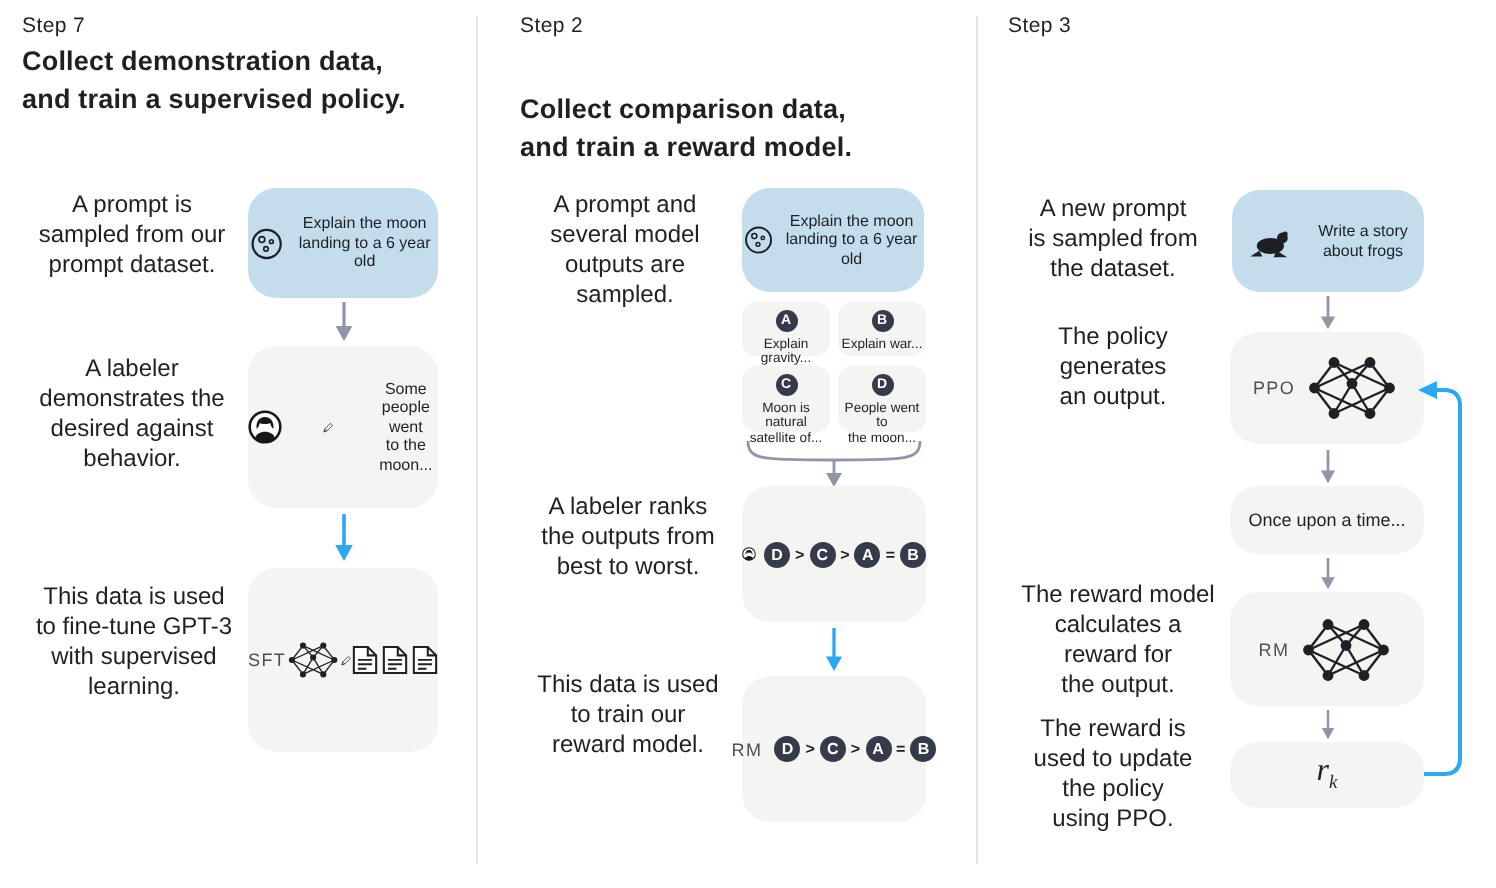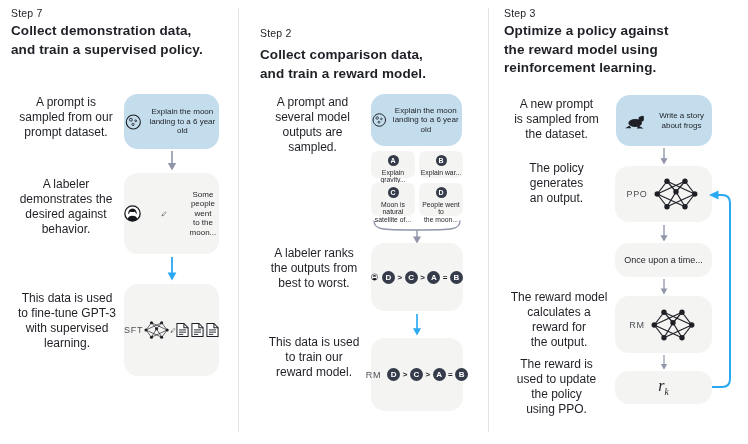--- a/index.html
+++ b/index.html
@@ -181,21 +181,21 @@
         </svg>
       <svg width="13" height="16">
           <use href="#sym-doc"></use>
         </svg>
       <svg width="13" height="16">
           <use href="#sym-doc"></use>
         </svg>
     </div>
   </div>
 
-  <div class="abs step-label" style="left:260px;top:7px;margin-top:20px;">Step 2</div>
+  <div class="abs step-label" style="left:260px;top:7px;">Step 2</div>
   <div class="abs col-title" style="left:260px;top:22px;width:220px;margin-top:24px;">Collect comparison data,
 and train a reward model.</div>
 
   <div class="abs caption" style="left:260px;top:95px;width:105px;">A prompt and
 several model
 outputs are
 sampled.</div>
   <div class="abs caption" style="left:260px;top:246px;width:108px;">A labeler ranks
 the outputs from
 best to worst.</div>
@@ -265,23 +265,20 @@
       <span class="rank-sep">&gt;</span>
       <span class="badge">C</span>
       <span class="rank-sep">&gt;</span>
       <span class="badge">A</span>
       <span class="rank-sep">=</span>
       <span class="badge">B</span>
     </div>
   </div>
 
   <div class="abs step-label" style="left:504px;top:7px;">Step 3</div>
-  <div class="abs col-title" style="left:504px;top:22px;width:235px;">Optimize a policy against
-the reward model using
-reinforcement learning.</div>
 
   <div class="abs caption" style="left:504px;top:97px;width:105px;">A new prompt
 is sampled from
 the dataset.</div>
   <div class="abs caption" style="left:504px;top:161px;width:105px;">The policy
 generates
 an output.</div>
   <div class="abs caption" style="left:504px;top:290px;width:110px;">The reward model
 calculates a
 reward for

